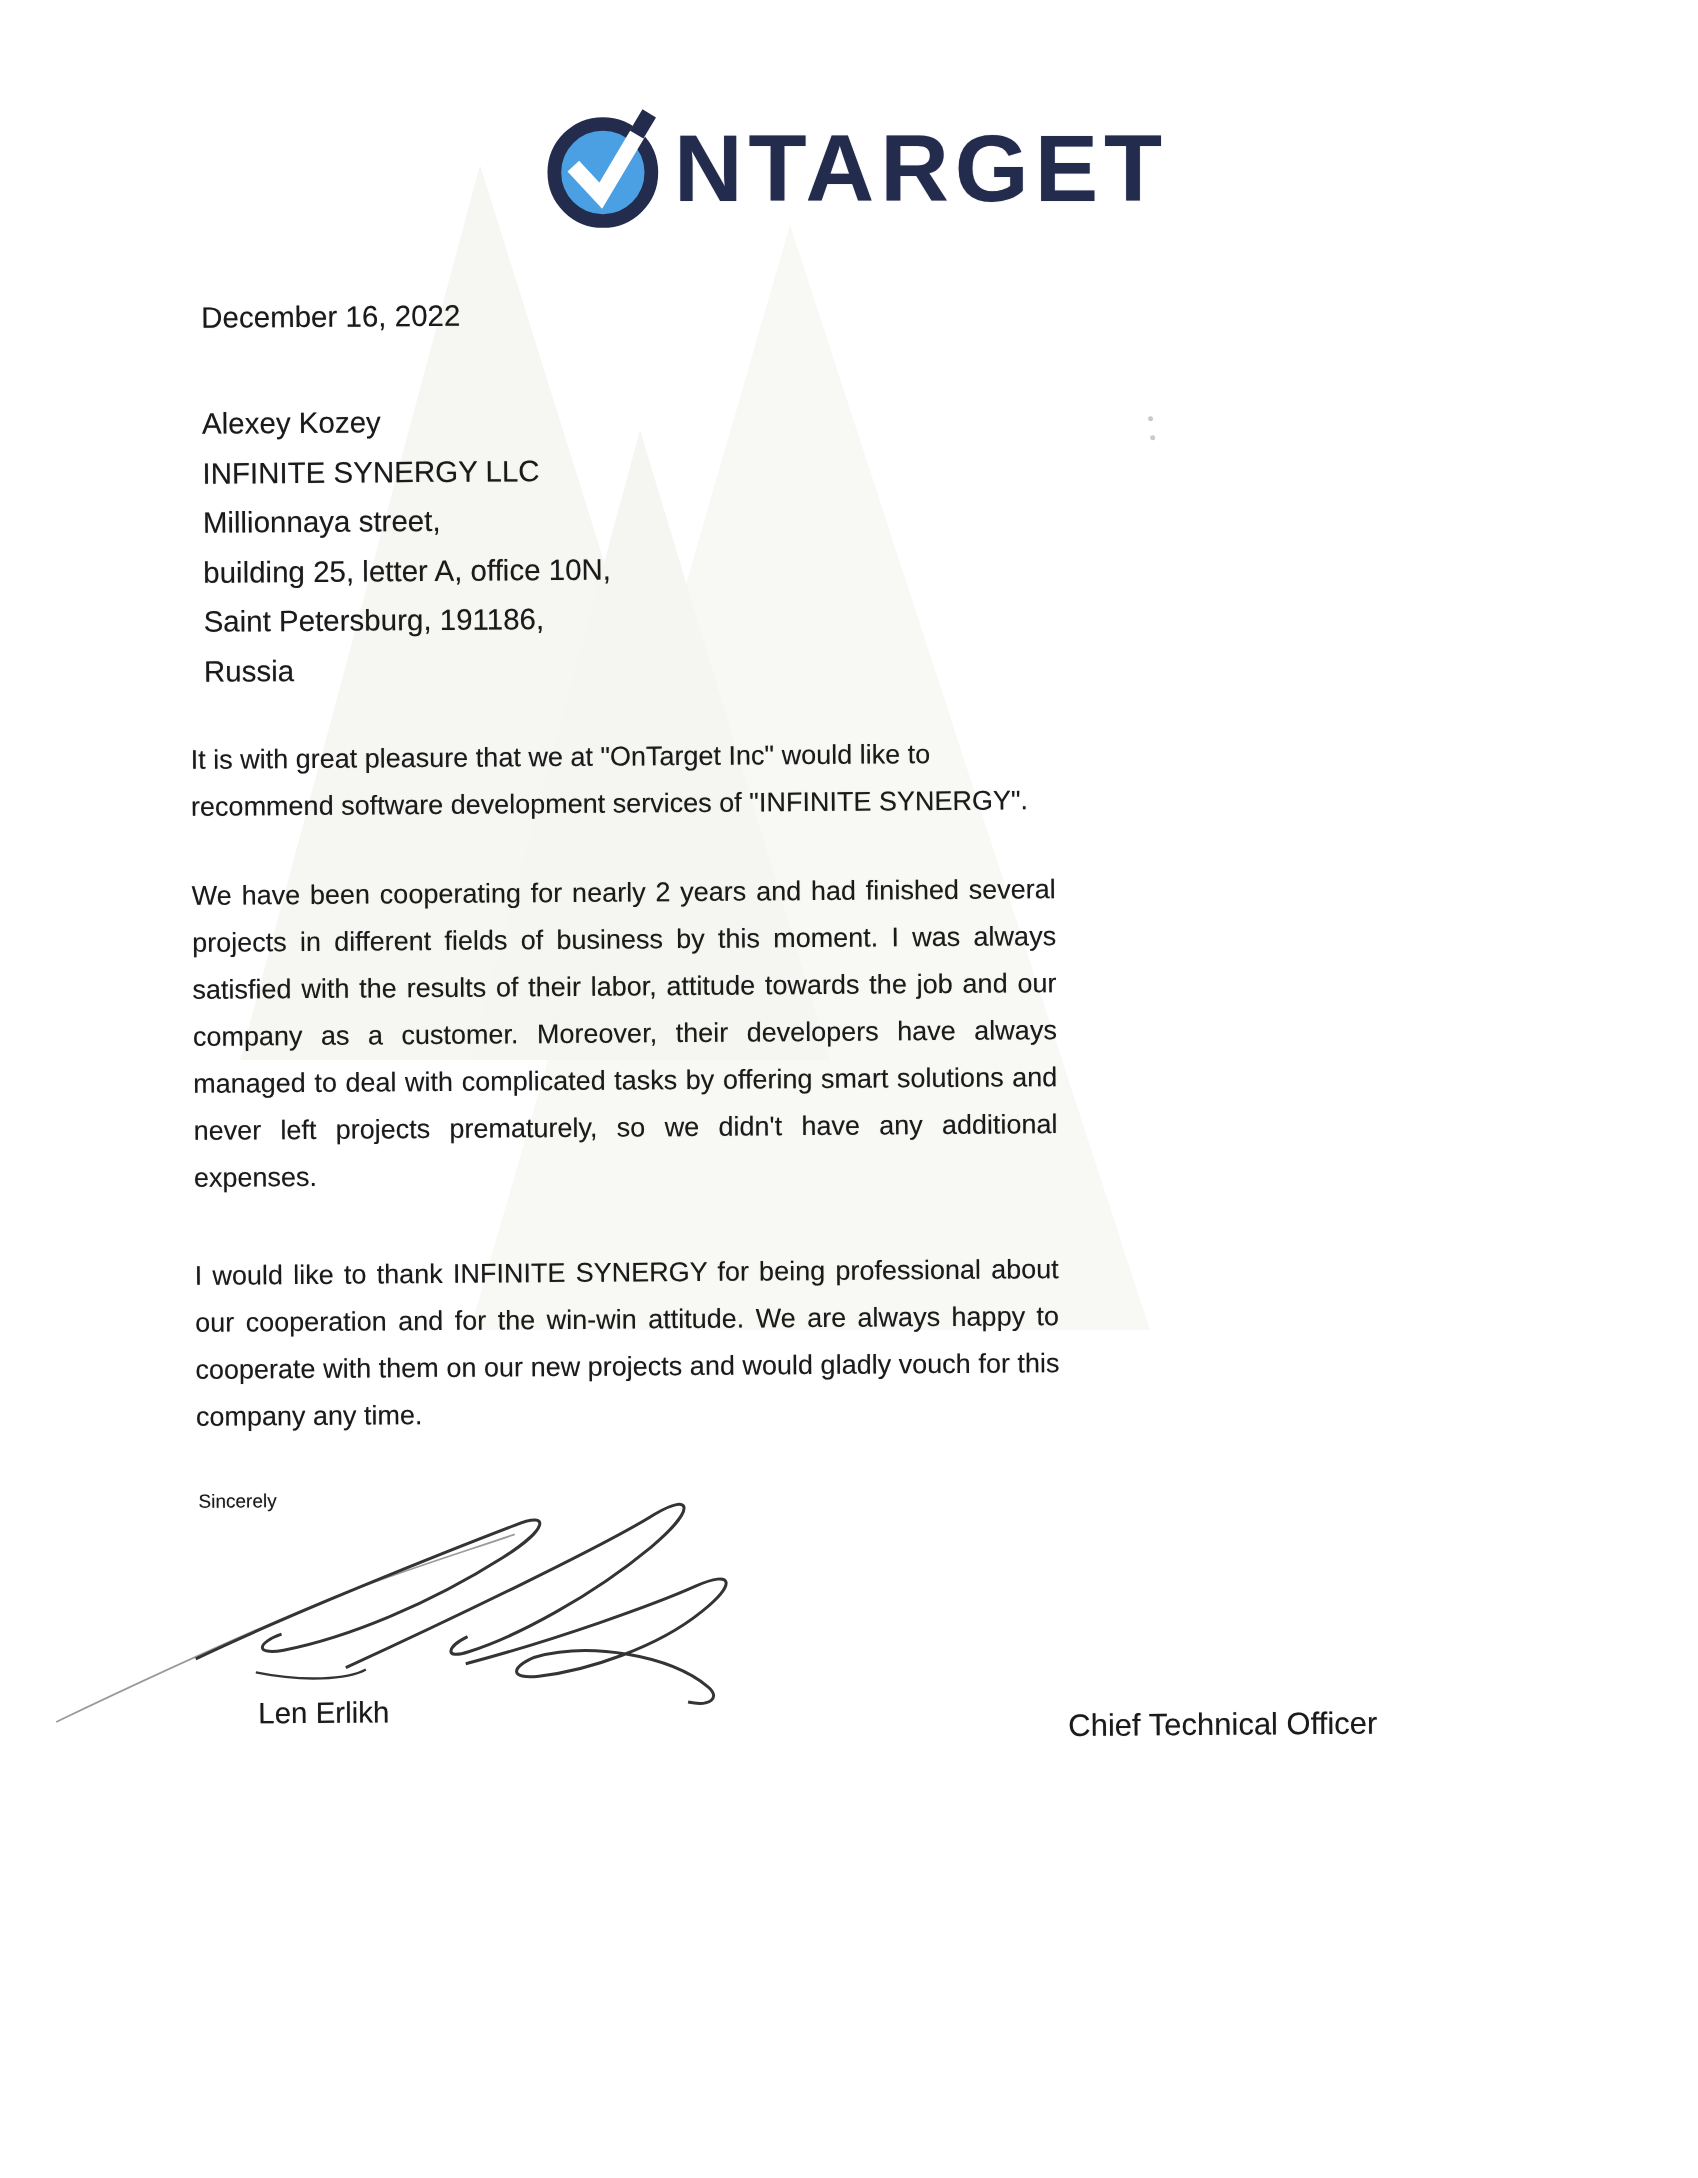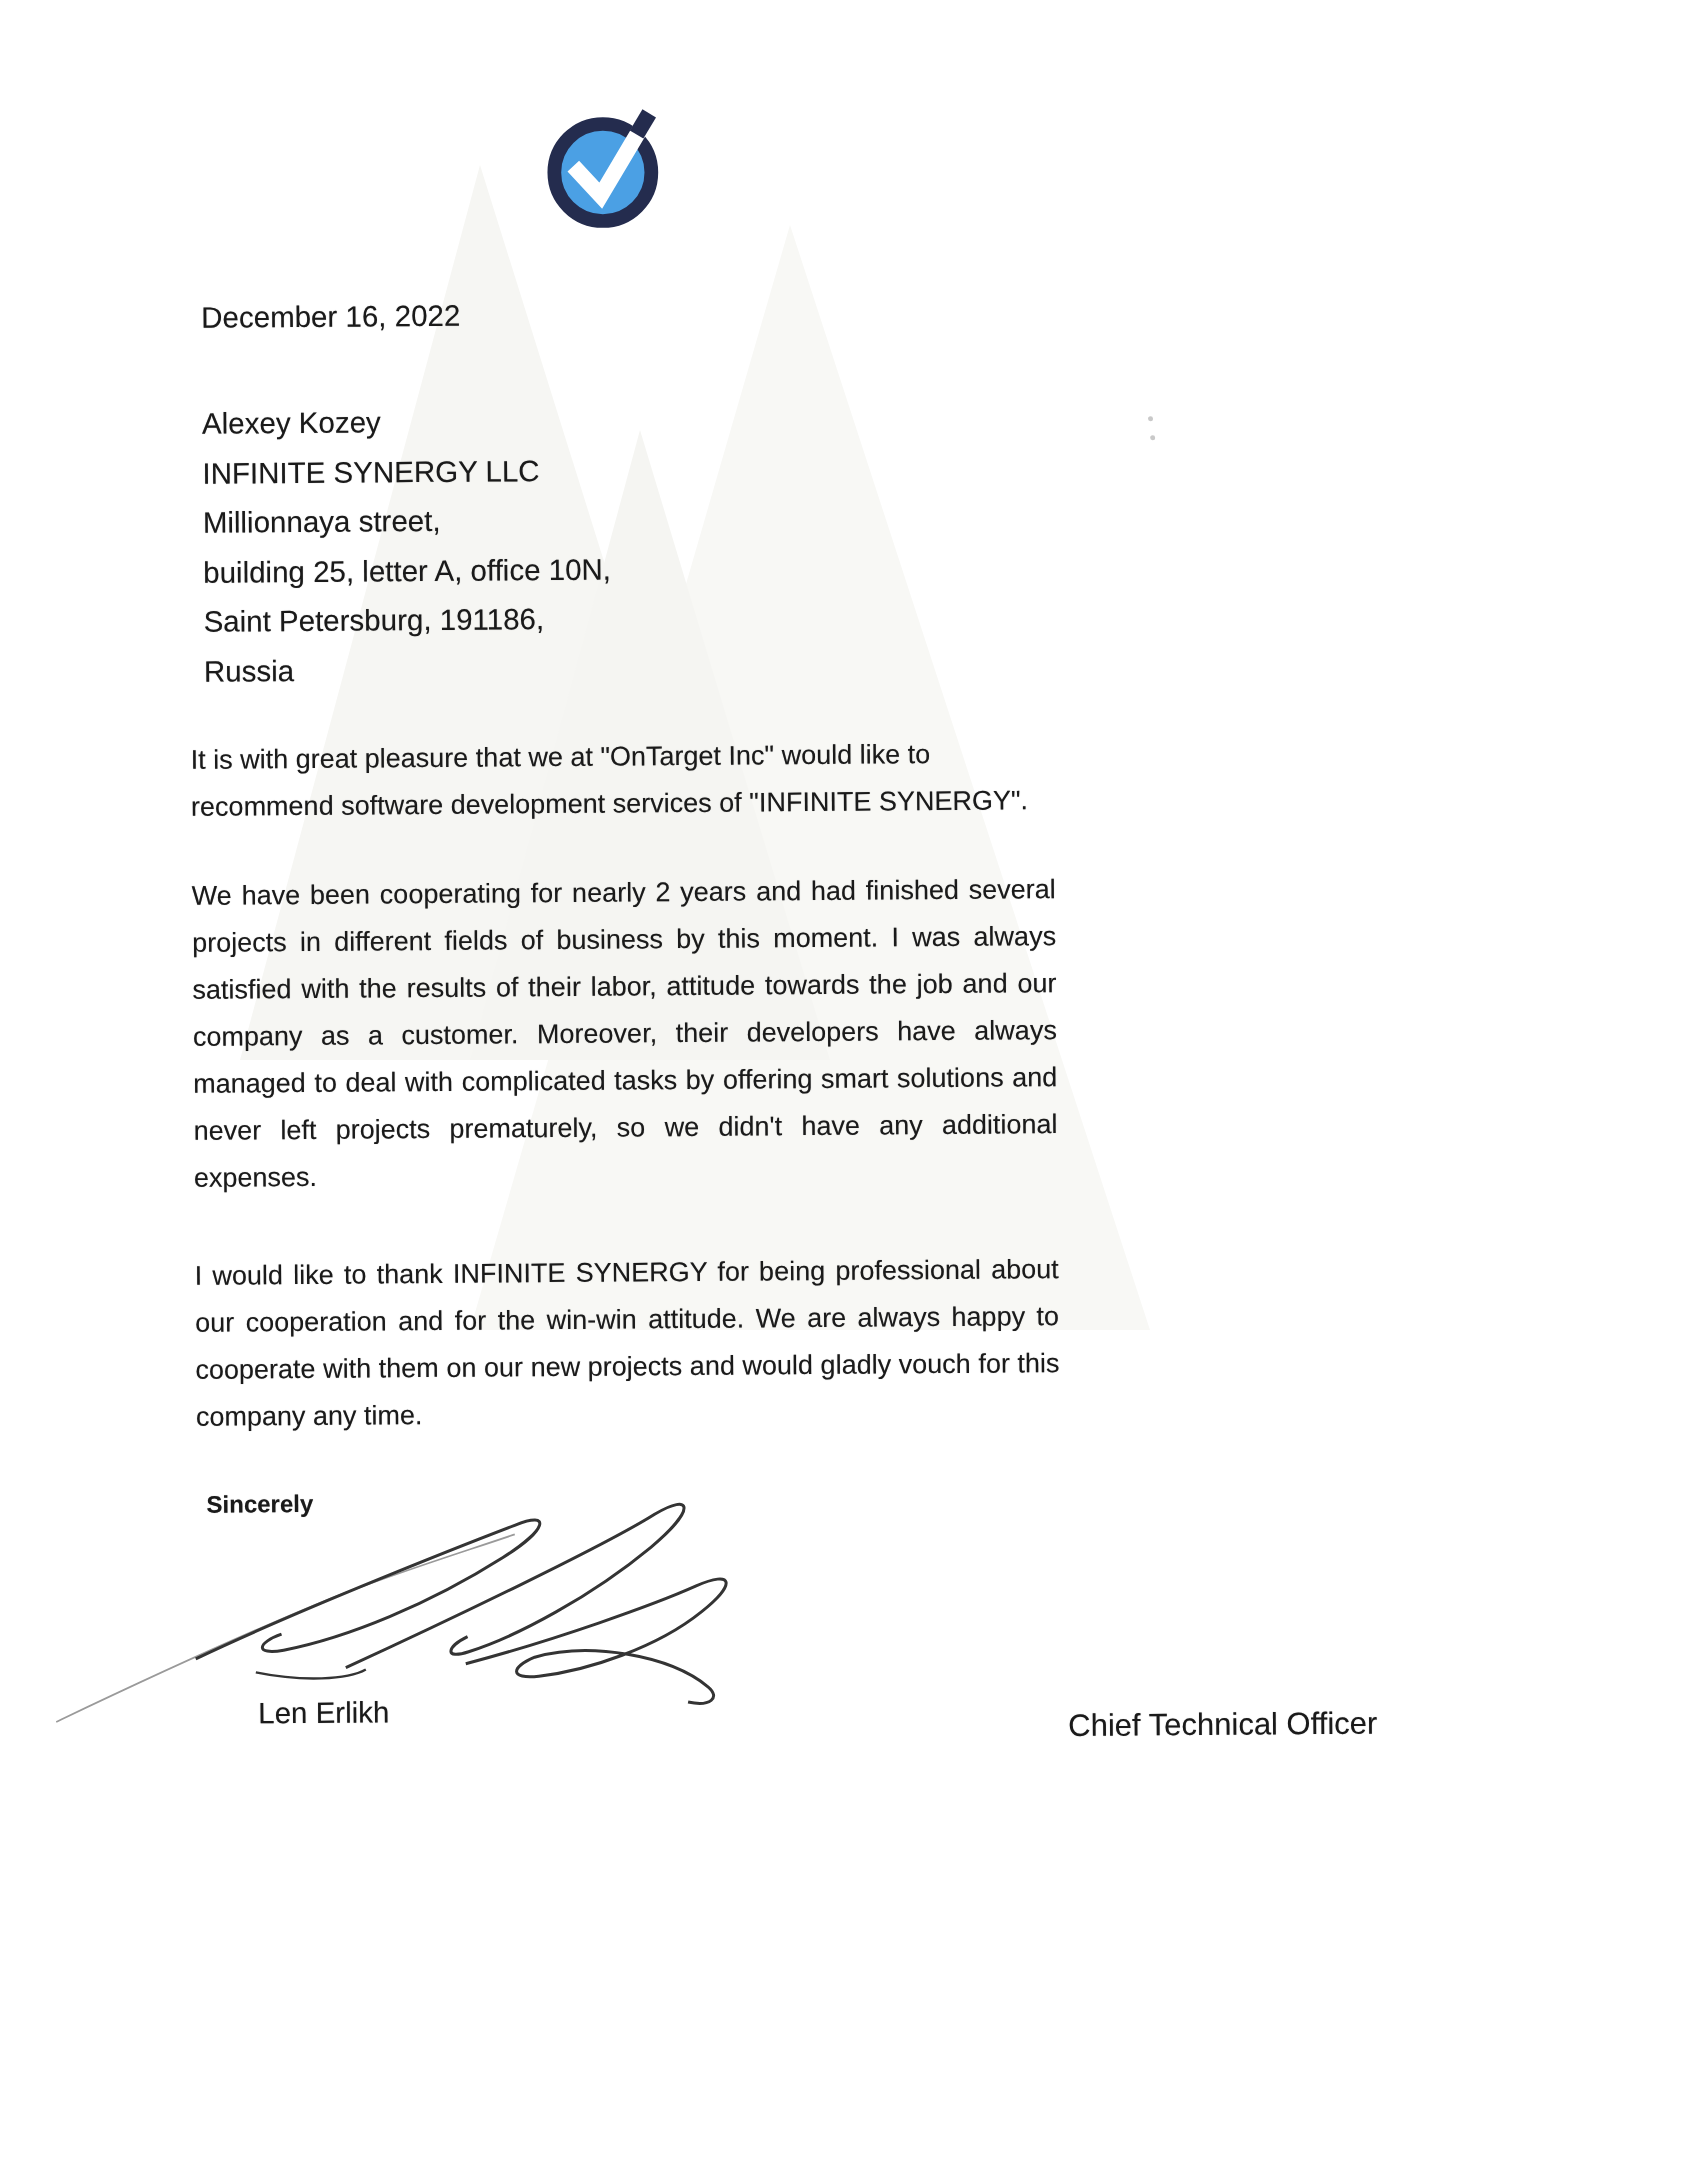--- a/index.html
+++ b/index.html
@@ -36,21 +36,21 @@
   .recipient { left:202px; top:398px; font-size:29.5px; line-height:49.5px; }
 
   .para {
     left:188px; width:864px;
     font-size:27px; line-height:47px; margin:0;
   }
   .p1 { top:736px; }
   .p2 { top:872px; text-align:justify; }
   .p3 { top:1252px; text-align:justify; }
 
-  .sincerely { left:198px; top:1490px; font-size:24px;font-weight:bold; }
+  .sincerely { left:190px; top:1490px; font-size:19px; }
   .signature { position:absolute; left:38px; top:1486px; }
   .signatory { left:248px; top:1696px; font-size:29.5px; }
   .cto { left:1058px; top:1714px; font-size:31px; }
 
   .artifact-colon { left:1148px; top:423px; width:5px; height:26px; }
   .artifact-colon i {
     display:block; width:5px; height:5px; border-radius:50%;
     background:#c9c9c9; position:absolute;
   }
   .artifact-colon i.b { top:19px; left:2px; }
@@ -65,20 +65,21 @@
     <polygon points="790,225 470,1330 1150,1330" fill="#f8f8f5"></polygon>
     <polygon points="640,430 470,1060 830,1060" fill="#f5f5f2"></polygon>
   </svg>
 
   <div class="letterhead">
     <svg class="logo-icon" viewBox="0 0 110 122" aria-hidden="true">
       <circle cx="52" cy="70" r="46" fill="#4ba0e4" stroke="#242c4e" stroke-width="13"></circle>
       <polyline points="24,64 50,92 94,18" fill="none" stroke="#ffffff" stroke-width="15"></polyline>
       <polyline points="84,34 96,14" fill="none" stroke="#242c4e" stroke-width="15"></polyline>
     </svg>
+    <div class="logo-letters">NTARGET</div>
   </div>
 
   <div class="content">
 
     <div class="date scan-text">December 16, 2022</div>
 
     <div class="recipient scan-text">
       <div>Alexey Kozey</div>
       <div>INFINITE SYNERGY LLC</div>
       <div>Millionnaya street,</div>

